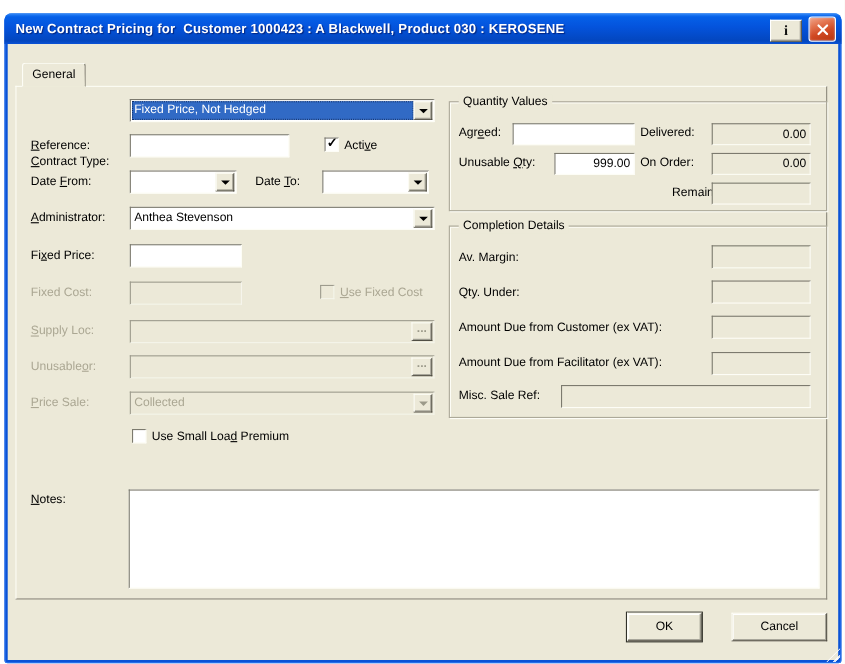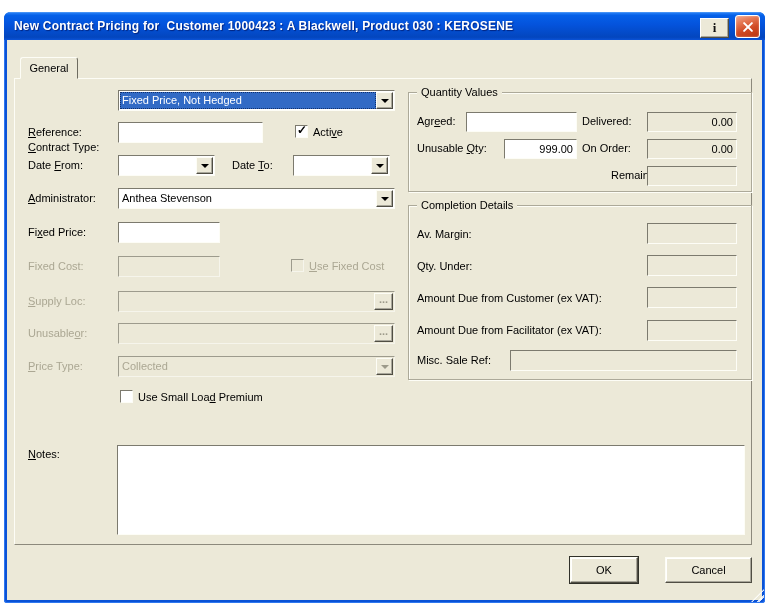--- a/index.html
+++ b/index.html
@@ -198,21 +198,21 @@
       <span class="val"></span>
       <span class="dotsbtn"><span>...</span></span>
     </div>
 
     <span class="lbl dis" style="left:21px; top:287px;"><span>Unusable</span><span class="u">o</span><span>r:</span></span>
     <div class="combo disfld" style="left:111px; top:283px; width:277px;">
       <span class="val"></span>
       <span class="dotsbtn"><span>...</span></span>
     </div>
 
-    <span class="lbl dis" style="left:21px; top:320px;"><span class="u">P</span><span>rice Type:</span></span>
+    <span class="lbl dis" style="left:21px; top:320px;"><span class="u">P</span><span>rice Sale:</span></span>
     <div class="combo disfld" style="left:111px; top:316px; width:277px;">
       <span class="val">Collected</span>
       <span class="ddbtn">
           <i class="tri gray"></i>
         </span>
     </div>
 
     <span class="cb" style="left:113px; top:350px;"></span>
     <span class="lbl" style="left:131px; top:351px;"><span>Use Small Loa</span><span class="u">d</span><span> Premium</span></span>
 

